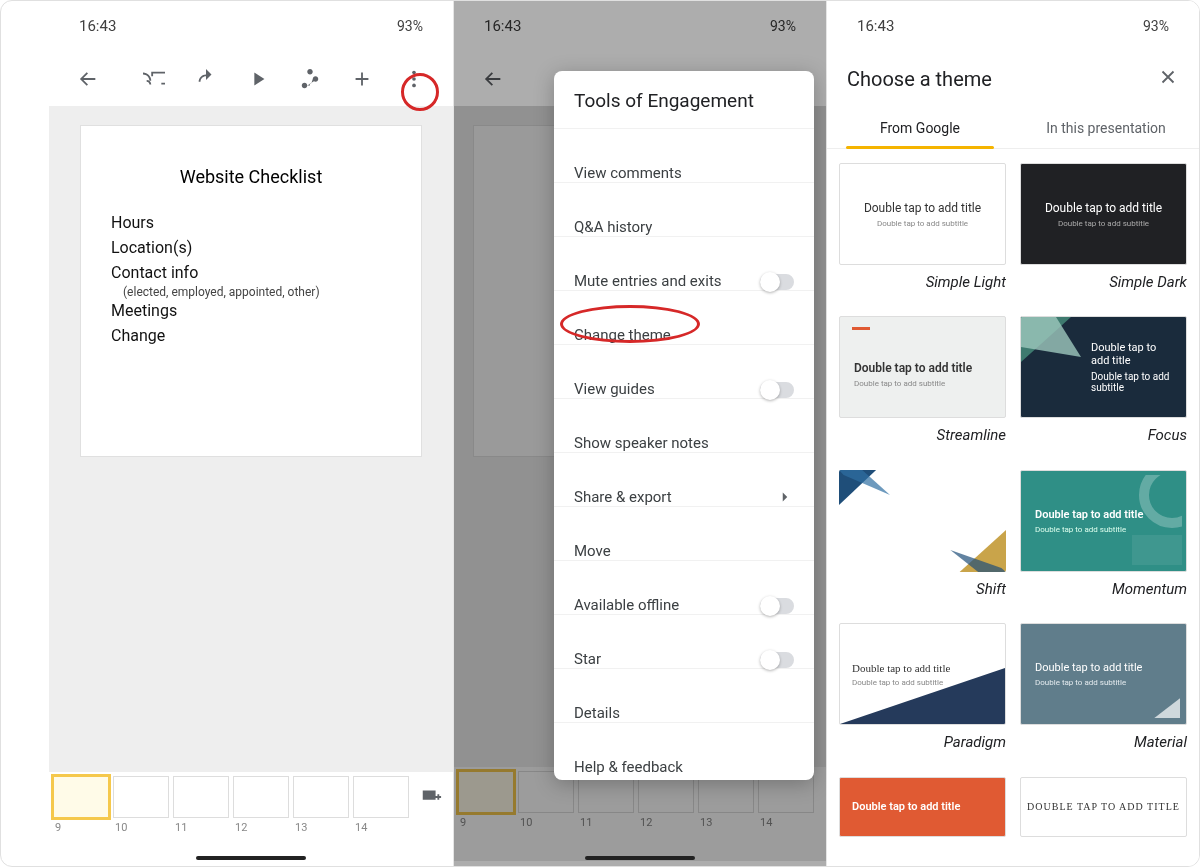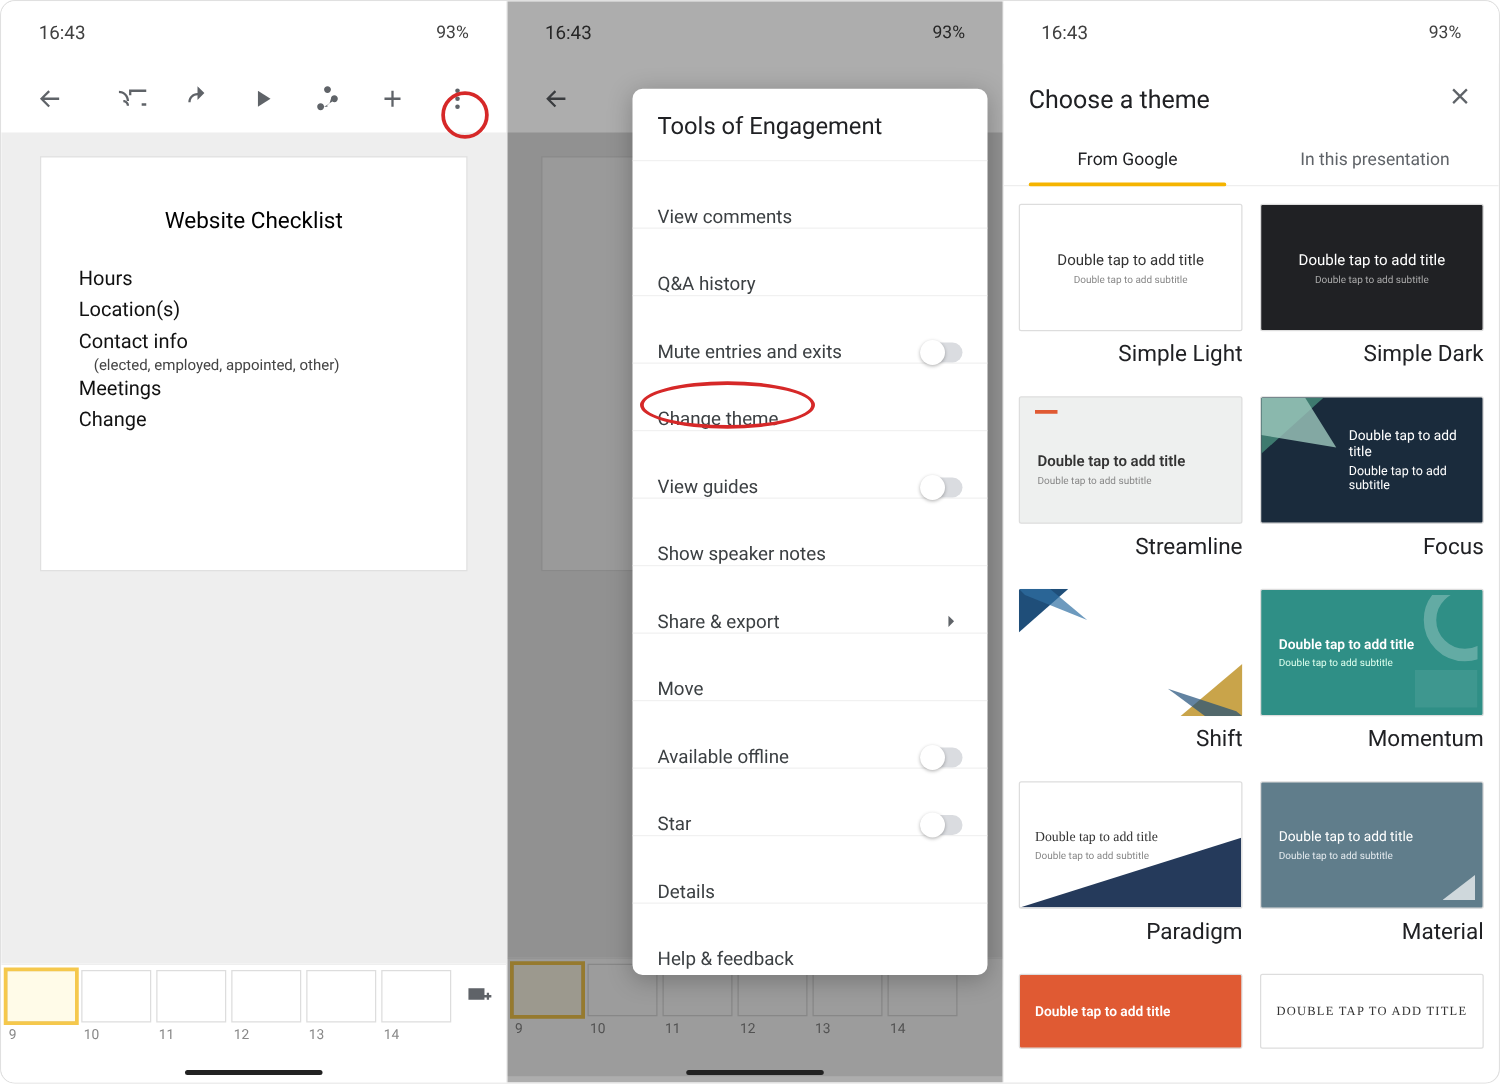--- a/index.html
+++ b/index.html
@@ -1,17 +1,17 @@
 <!DOCTYPE html>
 <html><head>
 <meta charset="utf-8">
 <style>
   * { box-sizing: border-box; margin: 0; padding: 0; }
   body { font-family: Roboto, "Helvetica Neue", Arial, sans-serif; background: #fff; }
-  .wrap { display: flex; width: 1200px; height: 867px; border:1px solid #e0e0e0; border-radius:12px; overflow:hidden;}
+  .wrap { display: flex; width: 1200px; height: 867px; border:1px solid #e0e0e0; border-radius:12px; overflow:hidden;padding-left:48px;}
   .phone { flex: 1; position: relative; background: #fff; border-right: 1px solid #e5e5e5; display:flex; flex-direction:column;}
   .phone:last-child{border-right:none;}
   .statusbar { height: 50px; display: flex; align-items: center; justify-content: space-between; padding: 0 30px; color:#404040; font-size:14px; background:#fff; }
   .status-left{font-size:15px;}
   .status-right{display:flex; align-items:center; gap:6px; font-size:14px;}
   
   .toolbar{height:55px; display:flex; align-items:center; padding:0 18px; gap:10px; background:#fff;}
   .toolbar .spacer{flex:1;}
   .toolbar .tbtn{width:42px;height:42px;display:flex;align-items:center;justify-content:center;color:#5f6368;border-radius:50%;}
   .toolbar svg{width:22px;height:22px;fill:#5f6368;}
@@ -42,21 +42,21 @@
   
   .s3-header{height:56px;display:flex;align-items:center;justify-content:space-between;padding:0 20px;}
   .s3-header h3{font-size:20px;font-weight:400;color:#202124;}
   .tabs{height:42px;display:flex;border-bottom:1px solid #eee;}
   .tab{flex:1;display:flex;align-items:center;justify-content:center;font-size:14px;color:#5f6368;position:relative;}
   .tab.active{color:#202124;}
   .tab.active::after{content:"";position:absolute;bottom:-1px;left:10%;right:10%;height:3px;background:#f5b400;border-radius:2px;}
   .grid{flex:1;overflow:auto;padding:14px 12px;display:grid;grid-template-columns:1fr 1fr;gap:10px 14px;}
   .card{display:flex;flex-direction:column;align-items:flex-end;gap:8px;}
   .tprev2{height:102px;width:100%;border:1px solid #ddd;border-radius:2px;background:#fff;display:flex;flex-direction:column;align-items:center;justify-content:center;position:relative;overflow:hidden;}
-  .cap{font-size:18px;color:#202124;}
+  .cap{font-size:15px;color:#202124;font-style:italic;}
   .ttl{font-size:12px;color:#333;}
   .sttl{font-size:8px;color:#888;margin-top:4px;}
   .dark{background:#202124;} .dark .ttl{color:#fff;} .dark .sttl{color:#aaa;}
   .focus{background:#1a2b3c;} .focus .ttl,.focus .sttl{color:#fff;text-align:left;font-size:10px;}
   .momentum{background:#2f8f86;color:#fff;}
   .material{background:#607d8b;}
   .swiss{background:#e05a33;}
 </style>
 </head>
 <body>

